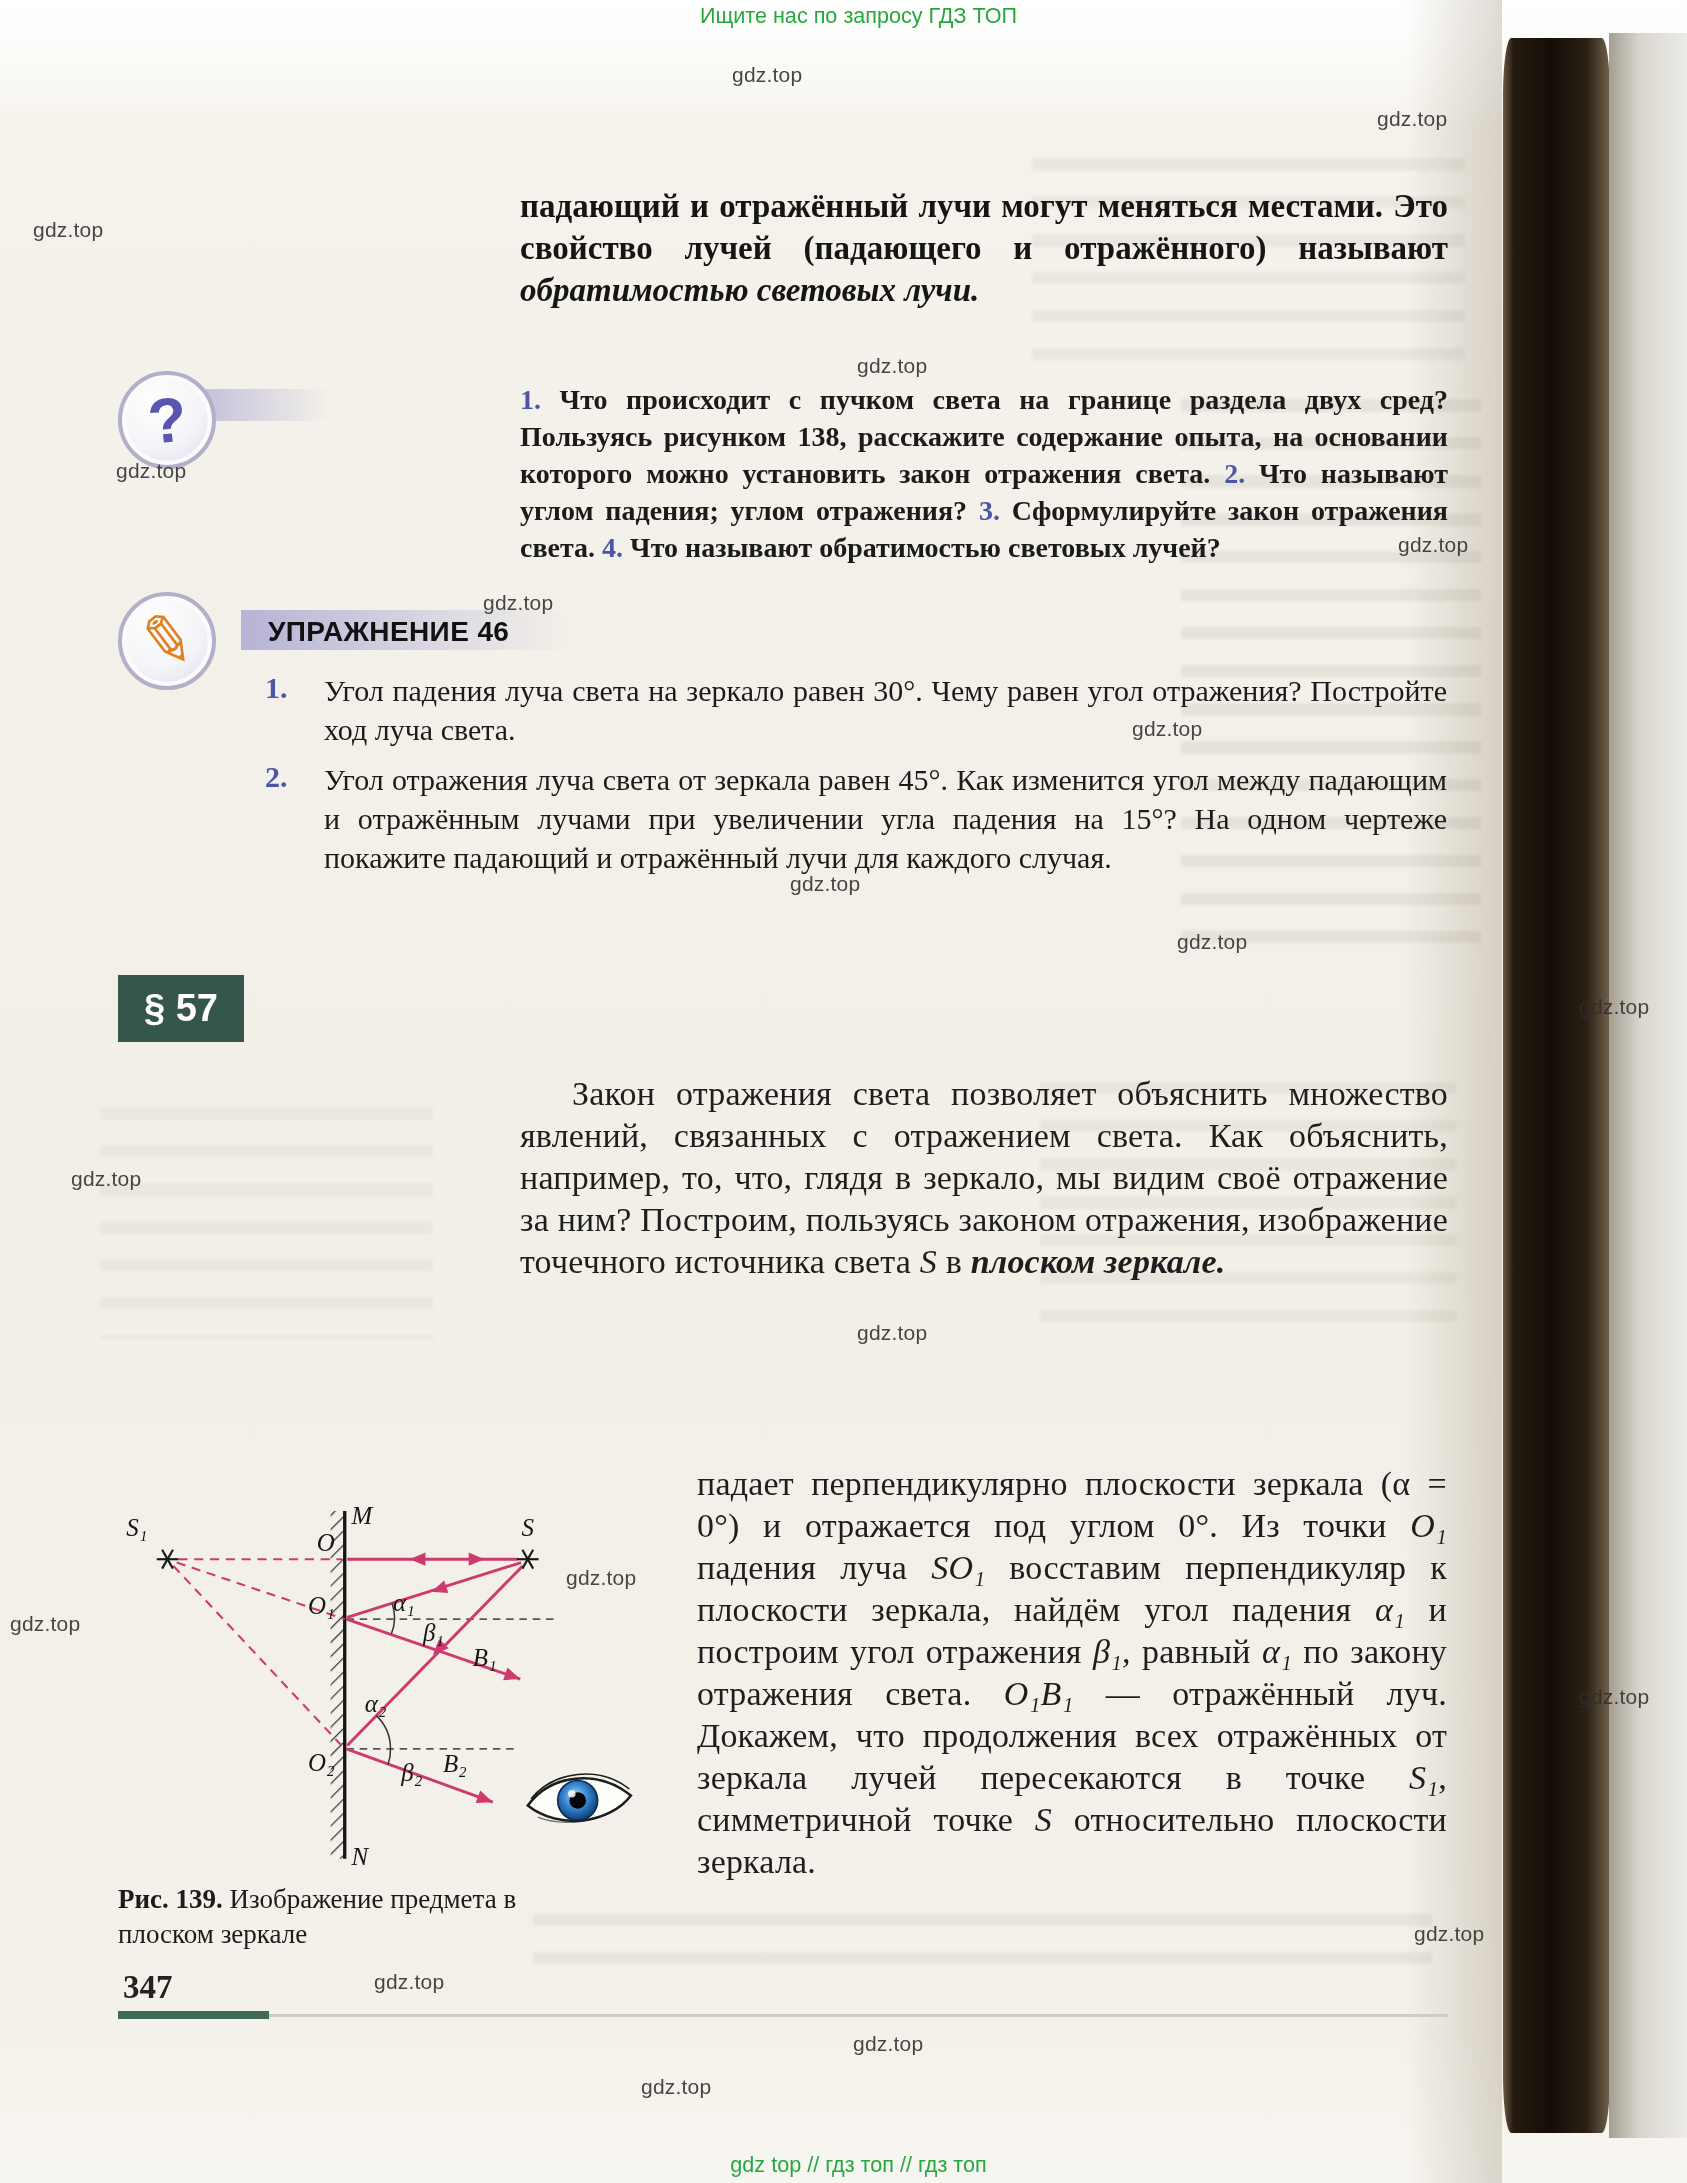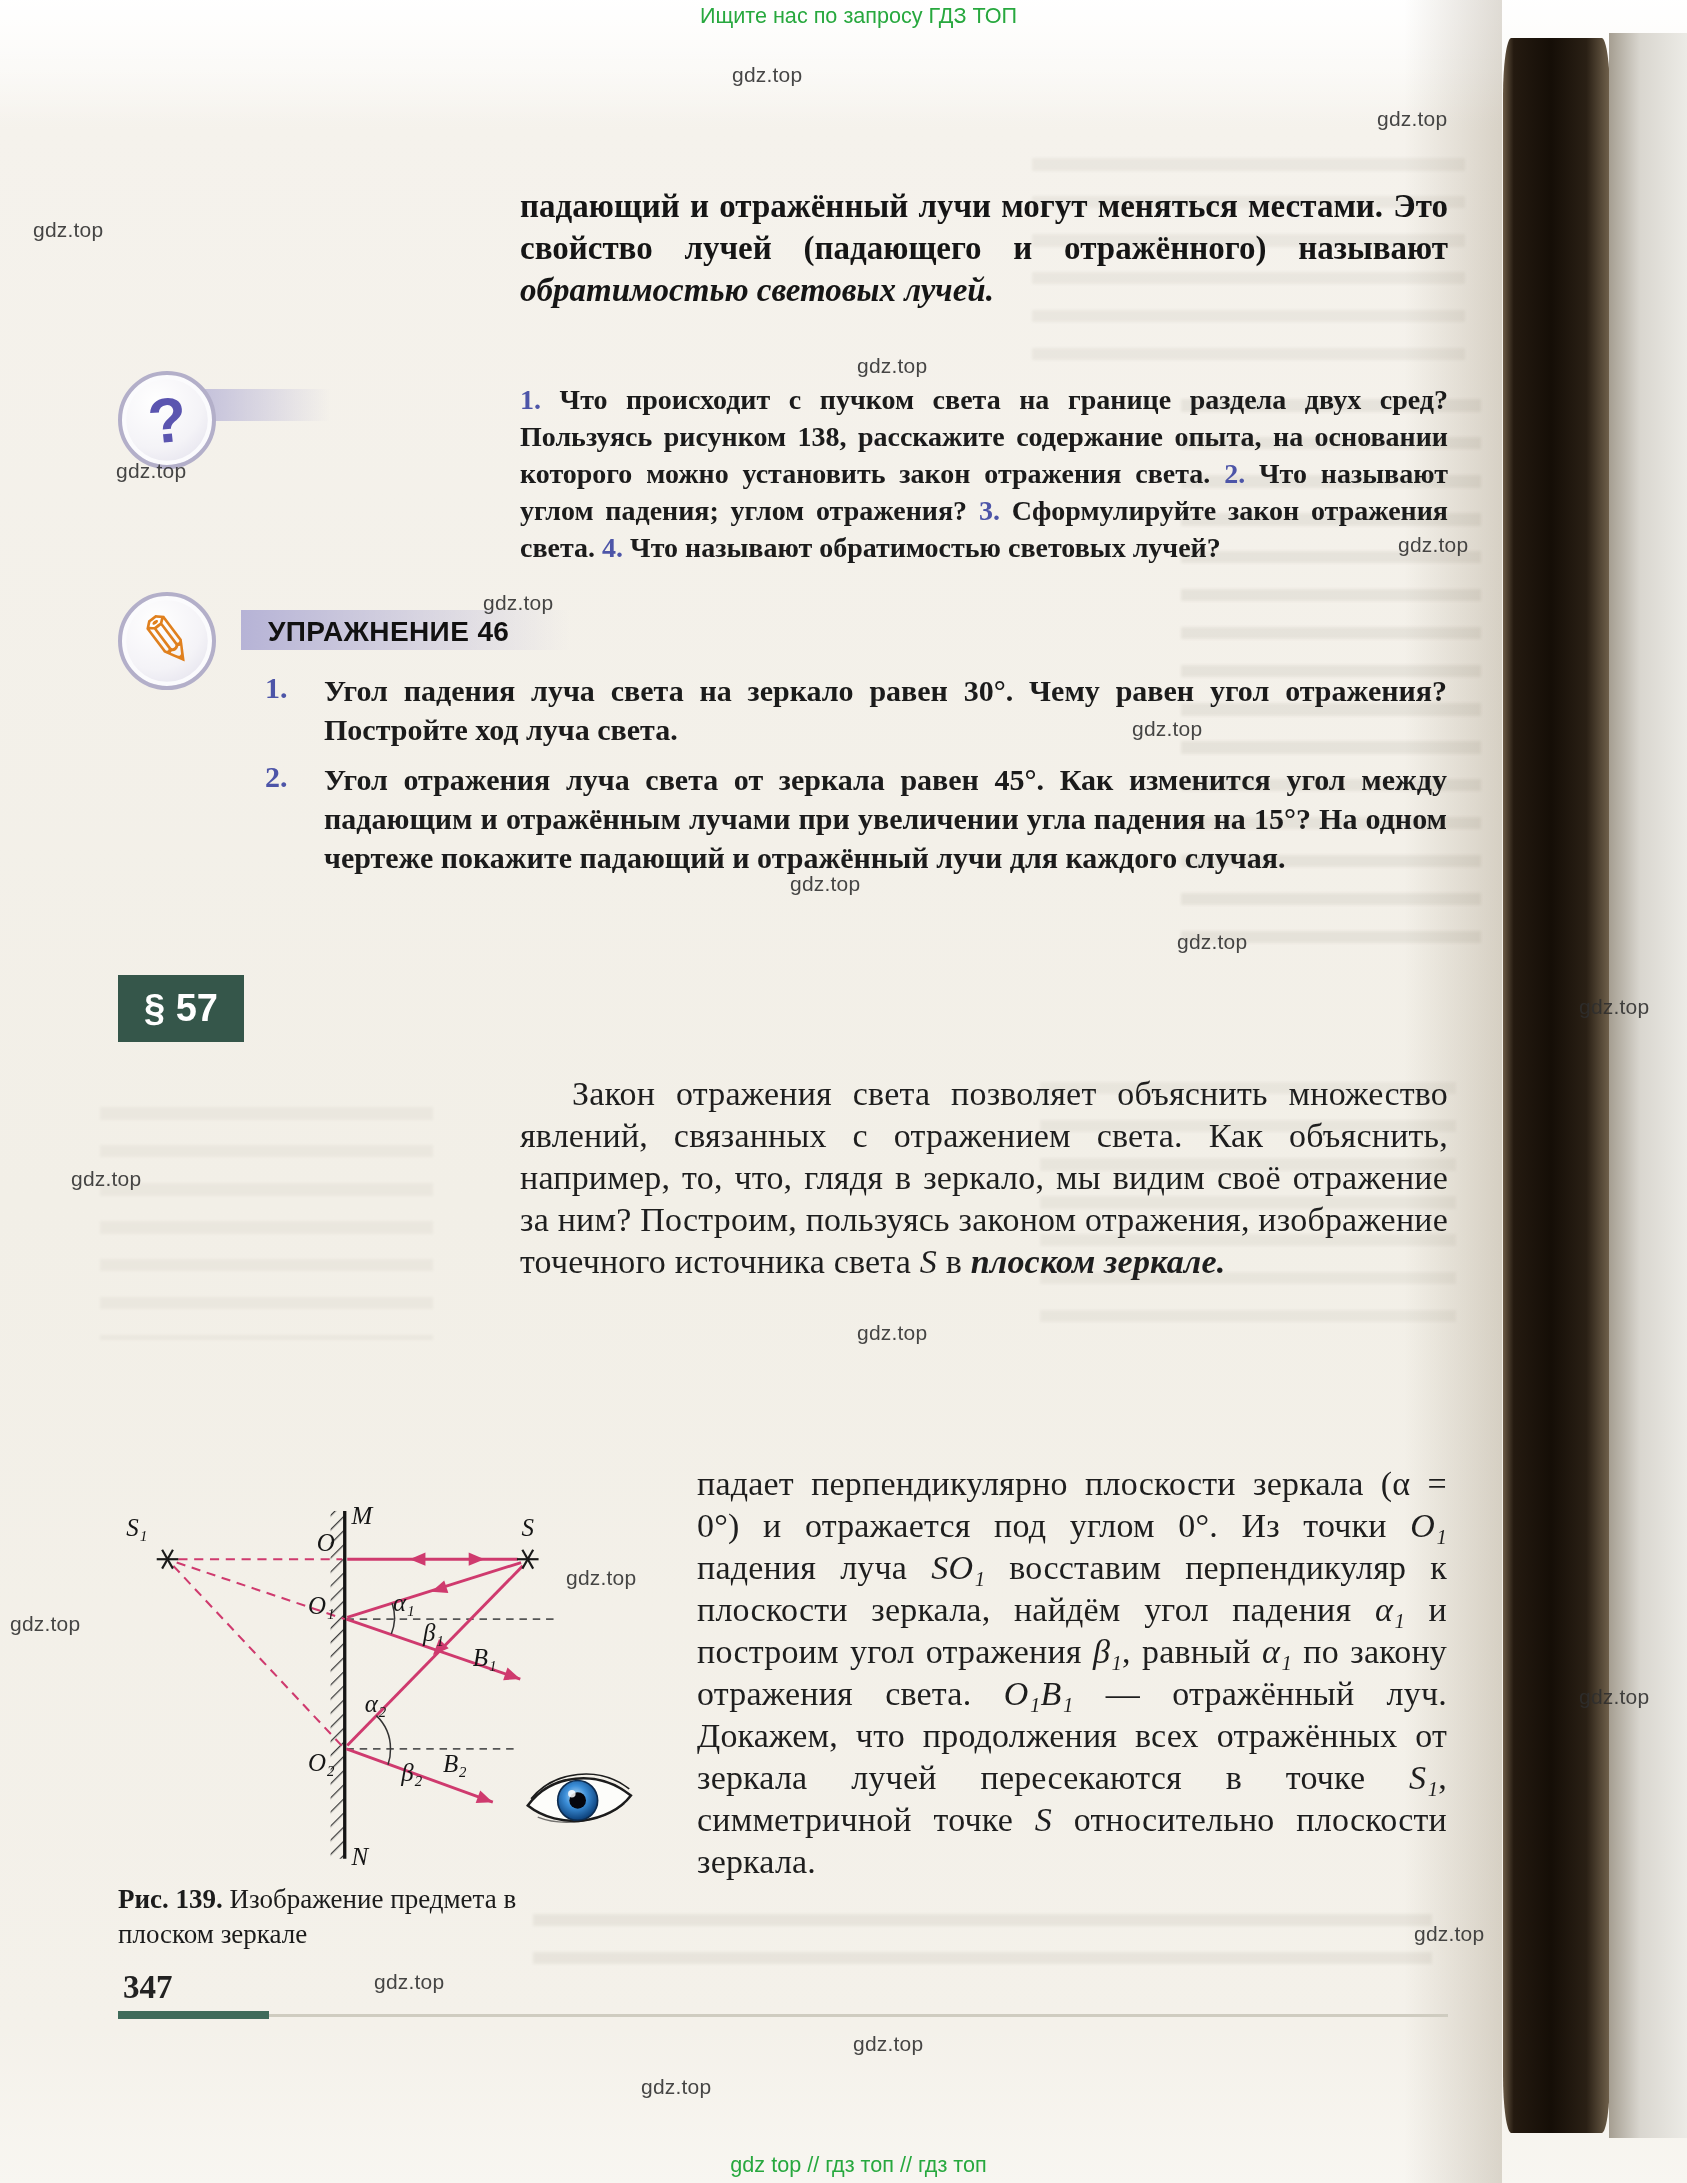--- a/index.html
+++ b/index.html
@@ -8,21 +8,21 @@
         background:linear-gradient(180deg,#fbfaf7 0%,#f5f2ec 6%,#f2efe7 55%,#f4f1ea 93%,#f8f6f1 100%);
         color:#222;font-family:"Liberation Serif","DejaVu Serif",serif}
   .abs{position:absolute}
   p{margin:0}
   .body-text{font-size:34px;line-height:42px;text-align:justify;letter-spacing:0.2px;color:#1e1e1e}
   .indent{text-indent:52px}
   .m{font-style:italic}
   .questions{font-weight:bold;font-size:28px;line-height:37px;text-align:justify;color:#1b1b1b}
   .qnum{color:#4d55a8;font-weight:bold}
   .intro{font-weight:bold;font-size:33px;line-height:42px;text-align:justify;color:#151515}
-  .ex-text{font-weight:bold;font-size:30px;line-height:39px;text-align:justify;color:#1b1b1b}
+  .ex-text{font-weight:normal;font-size:30px;line-height:39px;text-align:justify;color:#1b1b1b}
   .ex-num{font-weight:bold;font-size:30px;color:#4d55a8}
   .icon-circle{width:98px;height:98px;border-radius:50%;
         background:radial-gradient(circle at 38% 30%,#ffffff 0%,#f4f3f7 55%,#dcdae8 100%);
         border:4.2px solid #b3afc9;box-shadow:inset 0 0 0 4.2px #fbfbfd;
         display:flex;align-items:center;justify-content:center}
   .q-glyph{font:bold 63px "Liberation Sans","DejaVu Sans",sans-serif;color:#5b55b0;transform:rotate(-6deg)}
   .pencil-glyph{font-size:67px;color:#e0801e;transform:rotate(8deg);font-family:"DejaVu Sans",sans-serif}
   .lav-bar{background:linear-gradient(90deg,#b6b3d6 0%,rgba(182,179,214,0) 92%)}
   .sec-box{background:#35564a;color:#fff;display:flex;align-items:center;justify-content:center;
         font:bold 38px "Liberation Sans","DejaVu Sans",sans-serif}
@@ -57,21 +57,21 @@
 <div class="page">
 
   <div class="top-light"></div>
   <div class="ghost" style="left:1032px;top:158px;width:433px;height:225px;opacity:.08"></div>
   <div class="ghost" style="left:1181px;top:399px;width:300px;height:566px;opacity:.10"></div>
   <div class="ghost" style="left:1040px;top:1082px;width:416px;height:266px;opacity:.07"></div>
   <div class="ghost" style="left:100px;top:1107px;width:333px;height:233px;opacity:.06"></div>
   <div class="ghost" style="left:533px;top:1914px;width:899px;height:58px;opacity:.09"></div>
   <div class="fold"></div>
 
-  <p class="abs intro" style="left:520px;top:185px;width:928px"><span>падающий и отражённый лучи могут меняться местами. Это свойство лучей (падающего и отражённого) называют </span><b><i>обратимостью световых лучей.</i></b></p>
+  <p class="abs intro" style="left:520px;top:185px;width:928px"><span>падающий и отражённый лучи могут меняться местами. Это свойство лучей (падающего и отражённого) называют </span><b><i>обратимостью световых лучи.</i></b></p>
 
   <div class="abs lav-bar" style="left:166px;top:389px;width:179px;height:32px"></div>
   <div class="abs icon-circle" style="left:118px;top:371px">
     <span class="q-glyph">?</span>
   </div>
   <p class="abs questions" style="left:520px;top:381px;width:928px"><b class="qnum">1.</b><span> Что происходит с пучком света на границе раздела двух сред? Пользуясь рисунком 138, расскажите содержание опыта, на основании которого можно установить закон отражения света. </span><b class="qnum">2.</b><span> Что называют углом падения; углом отражения? </span><b class="qnum">3.</b><span> Сформулируйте закон отражения света. </span><b class="qnum">4.</b><span> Что называют обратимостью световых лучей?</span></p>
 
   <div class="abs lav-bar" style="left:241px;top:610px;width:358px;height:40px"></div>
   <div class="abs icon-circle" style="left:118px;top:592px">
     <span class="pencil-glyph">✎</span>

